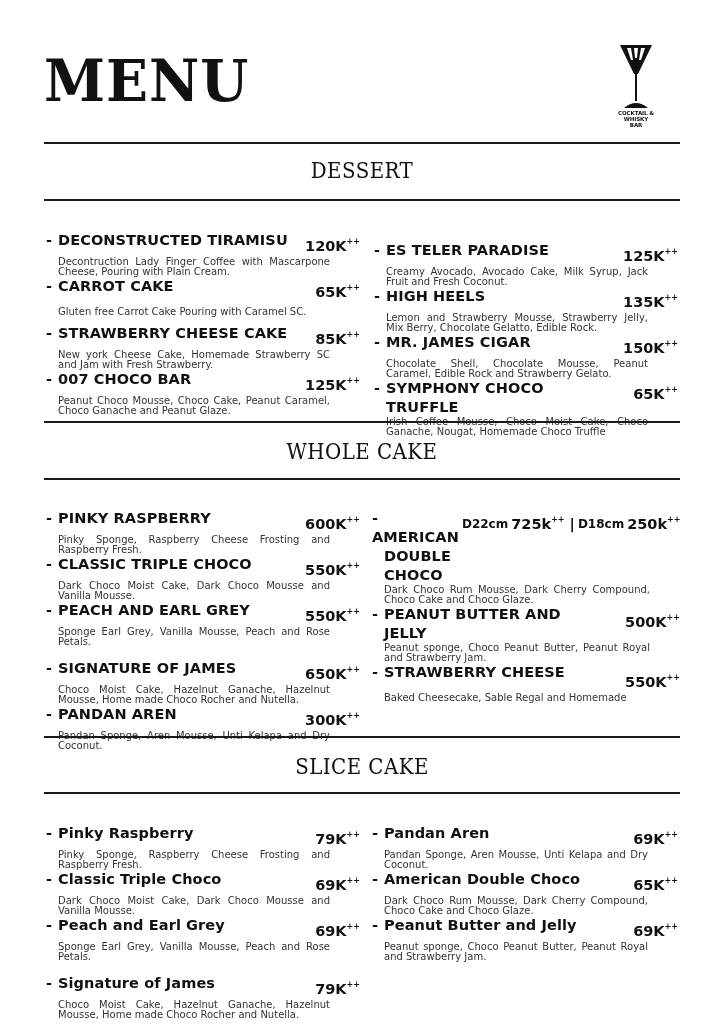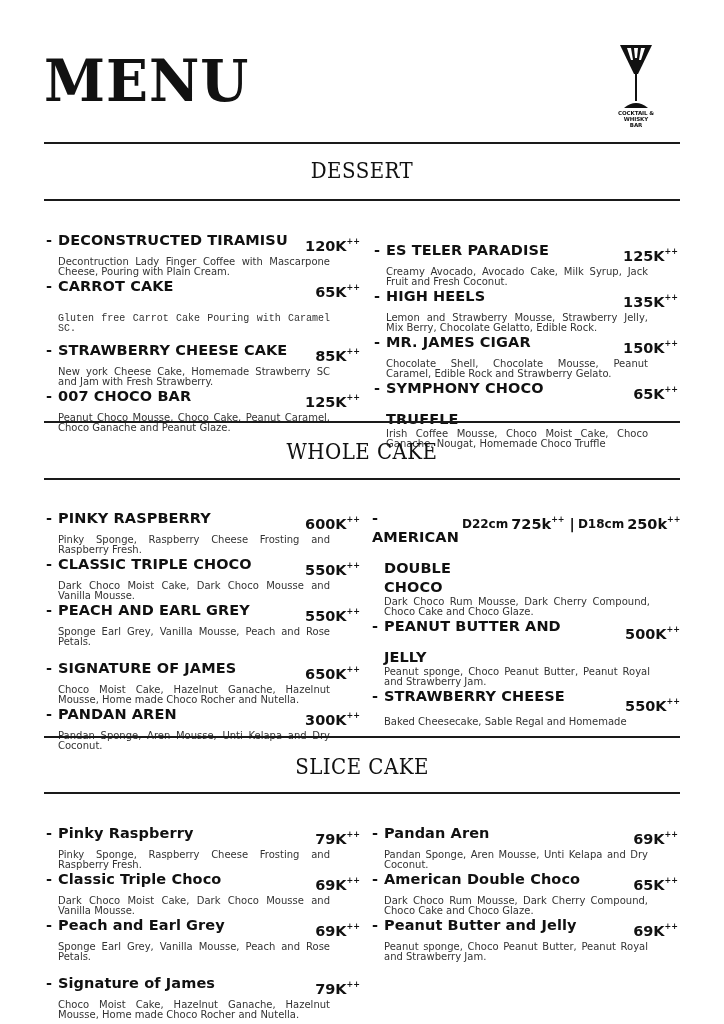--- a/index.html
+++ b/index.html
@@ -8,21 +8,21 @@
   .logo { position:absolute; left:606px; top:44px; width:60px; height:85px; text-align:center; }
   .logo svg { display:block; margin:0 auto; }
   .logo .cap { font-family:"DejaVu Sans", sans-serif; font-weight:bold; font-size:5.5px; line-height:6px; letter-spacing:-0.1px; }
   .rule { position:absolute; left:44px; width:636px; height:2px; background:#1a1a1a; }
   .sec-title { position:absolute; left:44px; width:636px; text-align:center; font-family:"DejaVu Serif", serif; font-size:22px; letter-spacing:0.5px; transform:scaleX(0.9); }
   .col { position:absolute; width:314px; }
   .item { position:relative; }
   .name-row { display:flex; justify-content:space-between; align-items:flex-start; }
   .name { font-weight:bold; font-size:14.5px; line-height:19px; letter-spacing:0.1px; }
   .name .dash { display:inline-block; width:12px; }
-  .name .cont { display:block; padding-left:12px;margin-top:12px; }
+  .name .cont { display:block; padding-left:12px; }
   .price { font-weight:bold; font-size:14.5px; line-height:21px; white-space:nowrap; }
   .price sup { font-size:8px; vertical-align:7px; }
   .price .dim { font-size:12px; font-weight:bold; margin:0 3px; vertical-align:1px; }
   .desc { font-size:10px; line-height:10px; color:#333; padding-left:12px; padding-right:30px; text-align:justify; }
   .slice .name, .slice .price { font-size:14.5px; }
 </style>
 </head>
 <body>
 
 <div class="title">MENU</div>
@@ -50,21 +50,21 @@
         <div class="name"><span class="dash">-</span><span>DECONSTRUCTED TIRAMISU</span></div>
         <div class="price"><span>120K</span><sup>++</sup></div>
       </div>
     <div class="desc">Decontruction Lady Finger Coffee with Mascarpone Cheese, Pouring with Plain Cream.</div>
   </div>
   <div class="item">
     <div class="name-row">
         <div class="name"><span class="dash">-</span><span>CARROT CAKE</span></div>
         <div class="price"><span>65K</span><sup>++</sup></div>
       </div>
-    <div class="desc" style="margin-top:11px;font-family:Liberation Mono, monospace;">Gluten free Carrot Cake Pouring with Caramel SC.</div>
+    <div class="desc" style="margin-top:4px;">Gluten free Carrot Cake Pouring with Caramel SC.</div>
   </div>
   <div class="item" style="margin-top:7px">
     <div class="name-row">
         <div class="name"><span class="dash">-</span><span>STRAWBERRY CHEESE CAKE</span></div>
         <div class="price"><span>85K</span><sup>++</sup></div>
       </div>
     <div class="desc">New york Cheese Cake, Homemade Strawberry SC and Jam with Fresh Strawberry.</div>
   </div>
   <div class="item">
     <div class="name-row">

